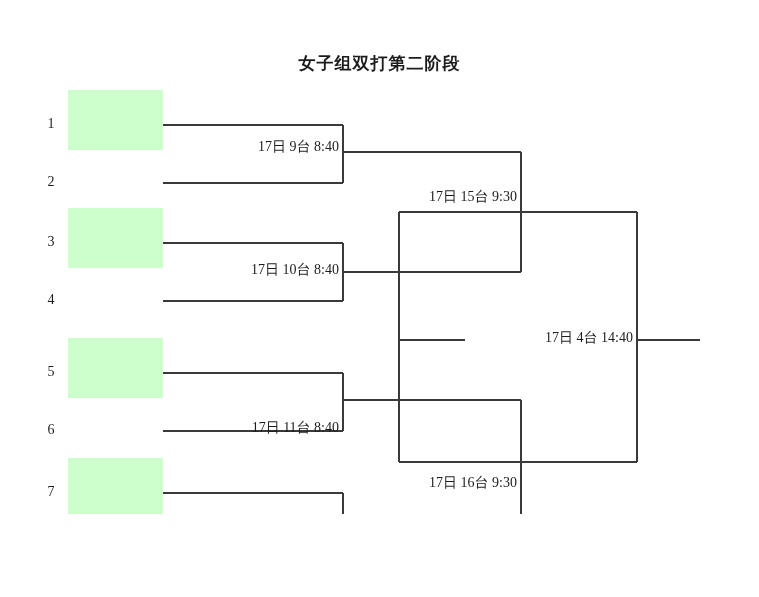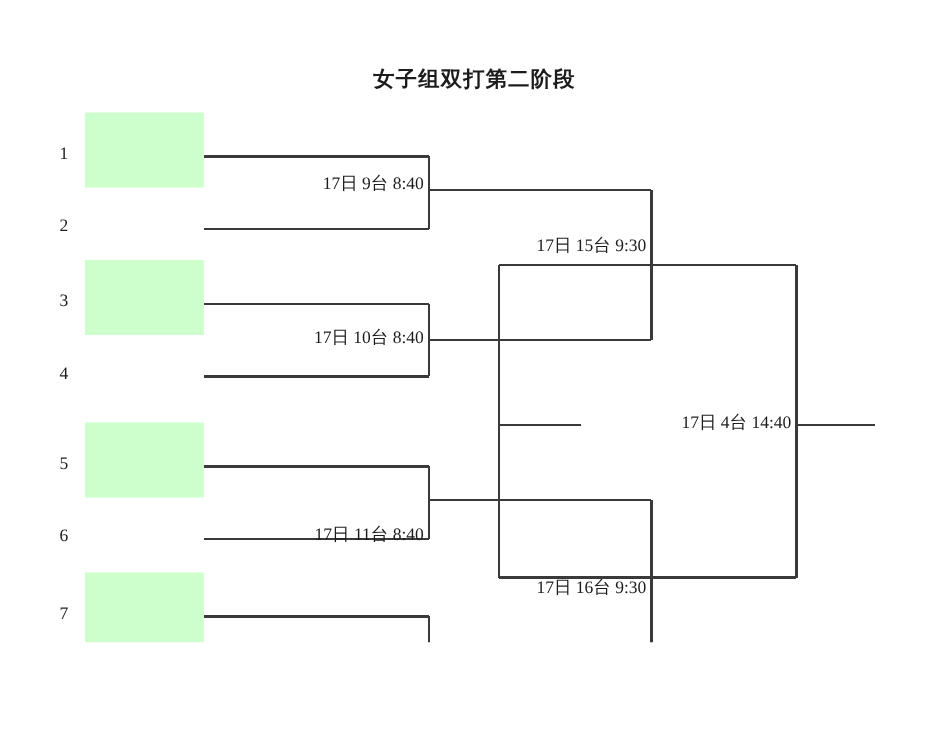--- a/index.html
+++ b/index.html
@@ -117,18 +117,18 @@
   <div class="seed-num" style="left:40px; top:364px;">5</div>
   <div class="seed-num" style="left:40px; top:422px;">6</div>
   <div class="seed-num" style="left:40px; top:484px;">7</div>
   <div class="seed-num" style="left:40px; top:542px;">8</div>
 
   <div class="match-label" style="left:193px; top:138px; width:146px;">17日  9台  8:40</div>
   <div class="match-label" style="left:193px; top:261px; width:146px;">17日  10台  8:40</div>
   <div class="match-label" style="left:193px; top:389px; width:146px;margin-top:30px;">17日  11台  8:40</div>
 
   <div class="match-label" style="left:371px; top:188px; width:146px;">17日  15台  9:30</div>
-  <div class="match-label" style="left:371px; top:461px; width:146px;text-align:right;">17日  16台  9:30</div>
+  <div class="match-label" style="left:371px; top:474px; width:146px;text-align:right;">17日  16台  9:30</div>
 
 
   <div class="match-label" style="left:487px; top:329px; width:146px;font-family:Liberation Serif, serif;">17日  4台  14:40</div>
 
 </div>
 
 </body></html>

